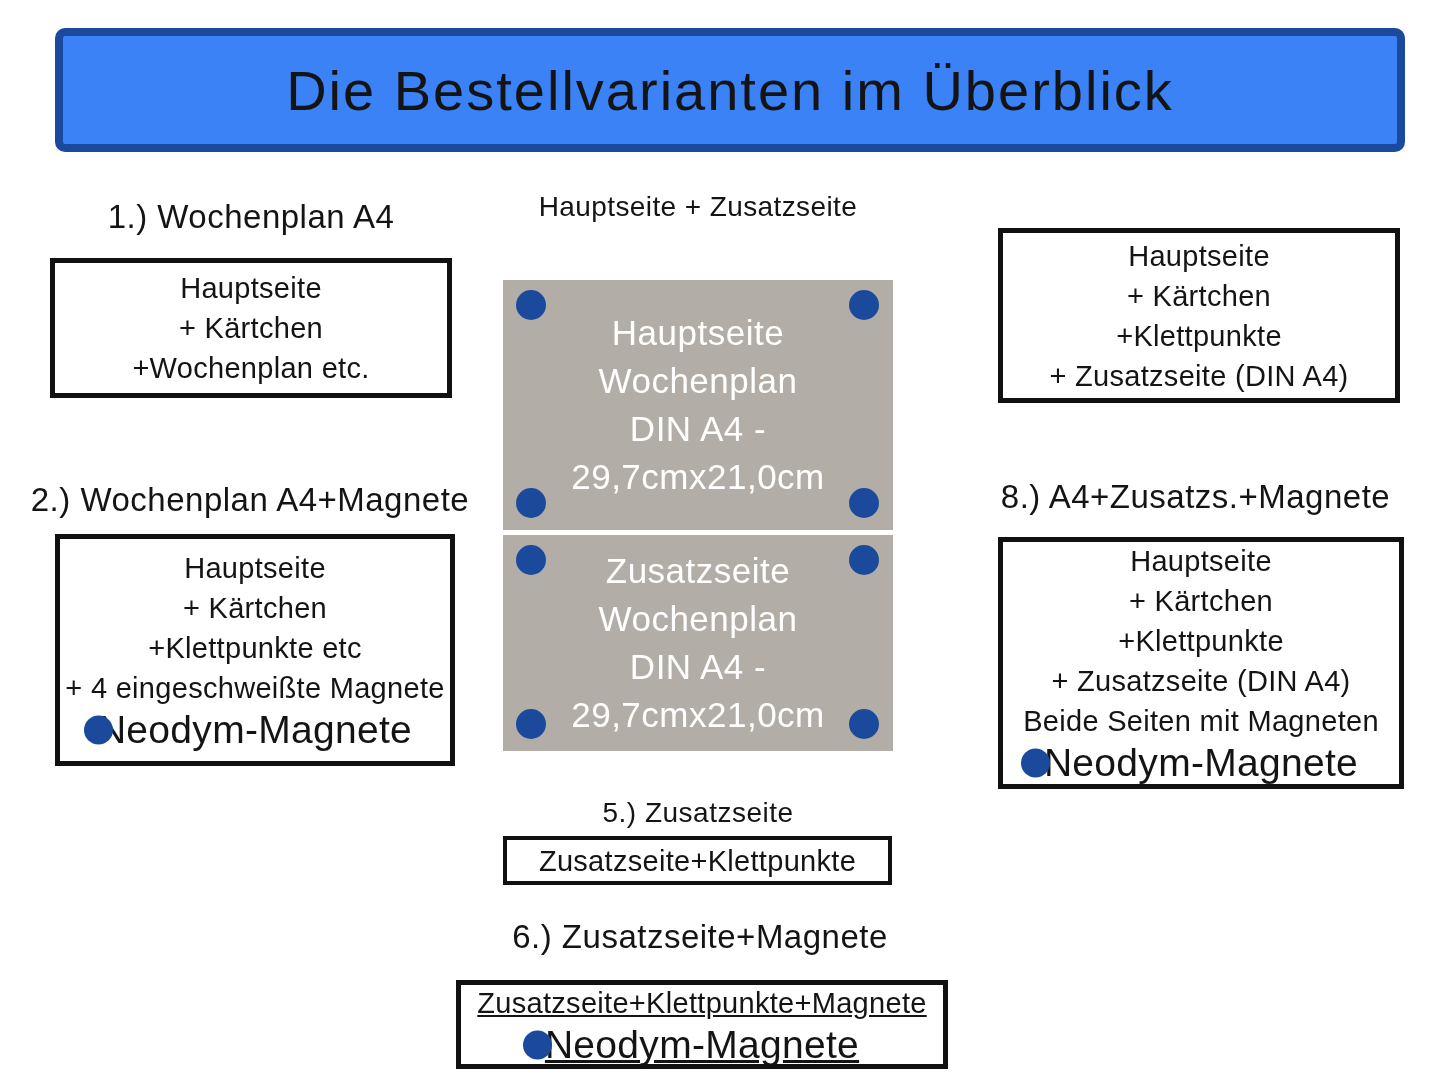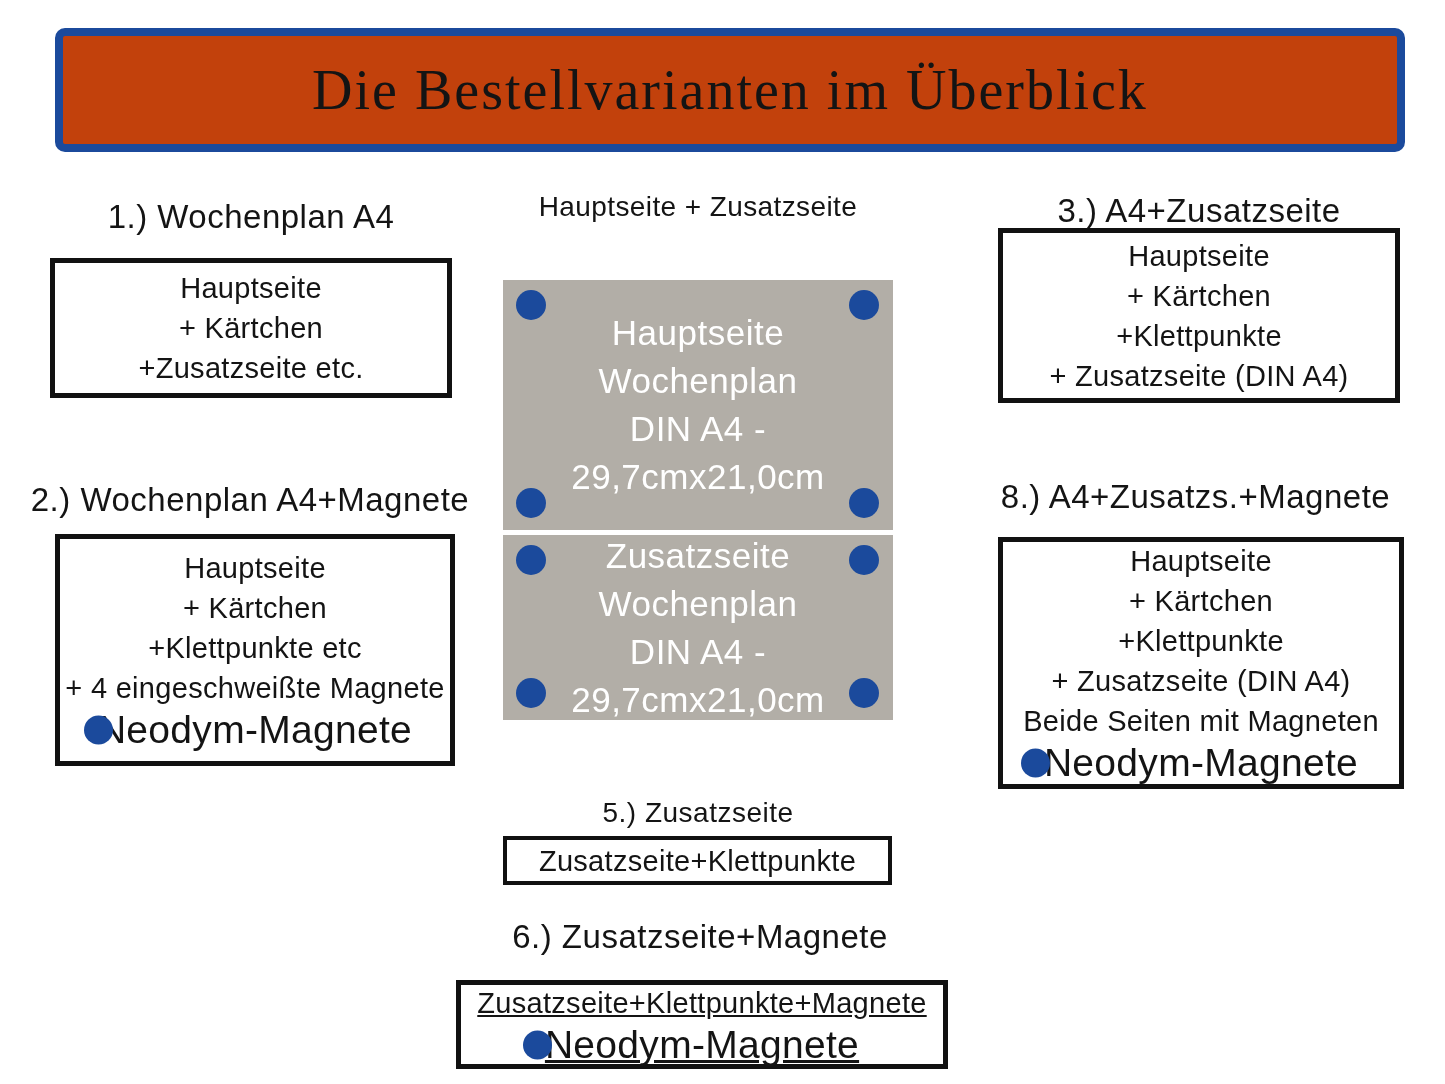--- a/index.html
+++ b/index.html
@@ -9,21 +9,21 @@
   }
   html,body{margin:0;padding:0;background:#ffffff;}
   .page{
     position:relative;width:1445px;height:1084px;background:#ffffff;
     font-family:"Liberation Sans",sans-serif;color:var(--ink);overflow:hidden;
   }
   
   .title-frame{
     position:absolute;left:55px;top:28px;width:1350px;height:124px;
     border:8px solid var(--blue);border-radius:10px;box-sizing:border-box;
-    display:flex;align-items:center;justify-content:center;background:#c2410c;font-family:Liberation Serif, serif;
+    display:flex;align-items:center;justify-content:center;background:#3b82f6;
   }
   .page-title{
     margin:0;font-size:56px;font-weight:400;letter-spacing:2px;white-space:nowrap;
   }
   
   .heading{
     position:absolute;text-align:center;font-size:33px;letter-spacing:.5px;white-space:nowrap;
   }
   
   .vbox{
@@ -37,21 +37,21 @@
   .magnet-dot.pos-v2{left:24px;}
   .magnet-dot.pos-v4{left:18px;}
   .magnet-dot.pos-v6{left:62px;}
   .magnet-label{font-size:39px;letter-spacing:.3px;}
   
   .panel{
     position:absolute;left:503px;width:390px;background:var(--gray);color:#fff;
     display:flex;flex-direction:column;justify-content:center;text-align:center;
   }
   .panel-a{top:280px;height:250px;}
-  .panel-b{top:535px;height:185px;}
+  .panel-b{top:535px;height:216px;}
   .pline{font-size:35px;line-height:48px;letter-spacing:.5px;}
   .corner-dot{position:absolute;width:30px;height:30px;}
   .corner-dot.tl{left:13px;top:10px;}
   .corner-dot.tr{right:14px;top:10px;}
   .corner-dot.bl{left:13px;bottom:12px;}
   .corner-dot.br{right:14px;bottom:12px;}
   
   .center-heading{
     position:absolute;left:488px;top:184px;width:420px;text-align:center;
     font-size:28px;line-height:45px;letter-spacing:.4px;
@@ -76,21 +76,21 @@
 <div class="page">
 
   <div class="title-frame">
     <h1 class="page-title">Die Bestellvarianten im Überblick</h1>
   </div>
 
   <div class="heading" id="h-v1">1.) Wochenplan A4</div>
   <div class="vbox" id="box-v1">
     <div class="vline">Hauptseite</div>
     <div class="vline">+ Kärtchen</div>
-    <div class="vline">+Zusatzseite etc.</div>
+    <div class="vline">+Wochenplan etc.</div>
   </div>
 
   <div class="heading" id="h-v2">2.) Wochenplan A4+Magnete</div>
   <div class="vbox" id="box-v2">
     <div class="vline">Hauptseite</div>
     <div class="vline">+ Kärtchen</div>
     <div class="vline">+Klettpunkte etc</div>
     <div class="vline">+ 4 eingeschweißte Magnete</div>
     <div class="magnet-row">
       <span class="dot magnet-dot pos-v2"></span>
@@ -117,21 +117,20 @@
     <span class="dot corner-dot tl"></span>
     <span class="dot corner-dot tr"></span>
     <span class="dot corner-dot bl"></span>
     <span class="dot corner-dot br"></span>
     <div class="pline">Zusatzseite</div>
     <div class="pline">Wochenplan</div>
     <div class="pline">DIN A4 -</div>
     <div class="pline">29,7cmx21,0cm</div>
   </div>
 
-  <div class="heading" id="h-v3">3.) A4+Zusatzseite</div>
   <div class="vbox" id="box-v3">
     <div class="vline">Hauptseite</div>
     <div class="vline">+ Kärtchen</div>
     <div class="vline">+Klettpunkte</div>
     <div class="vline">+ Zusatzseite (DIN A4)</div>
   </div>
 
   <div class="heading" id="h-v4">8.) A4+Zusatzs.+Magnete</div>
   <div class="vbox" id="box-v4">
     <div class="vline">Hauptseite</div>

